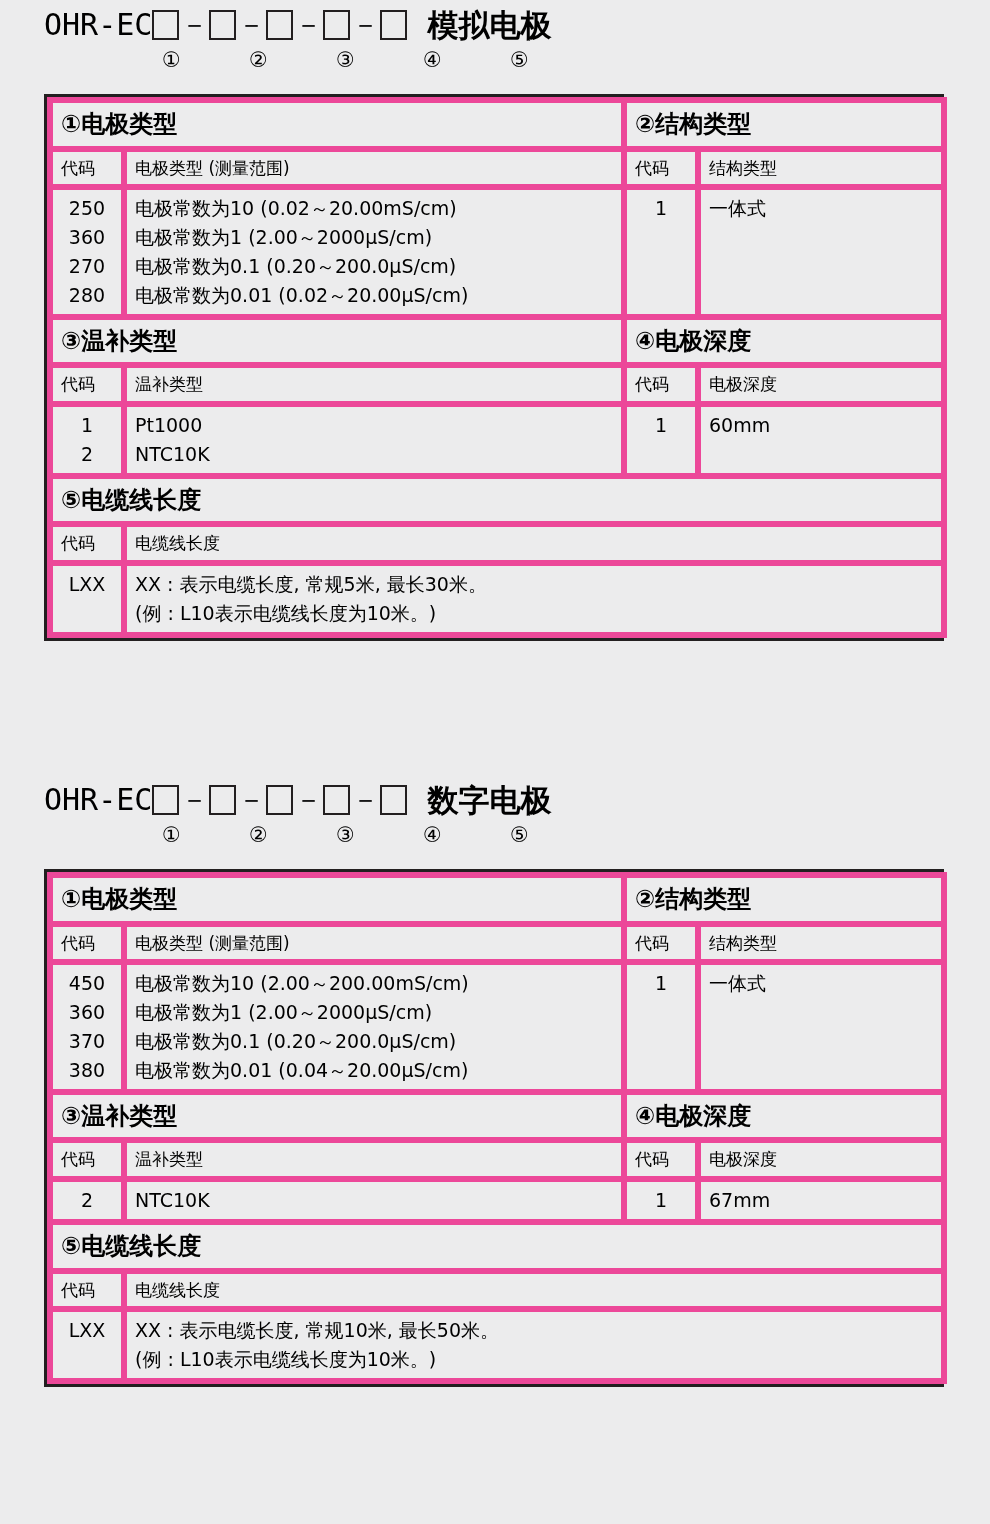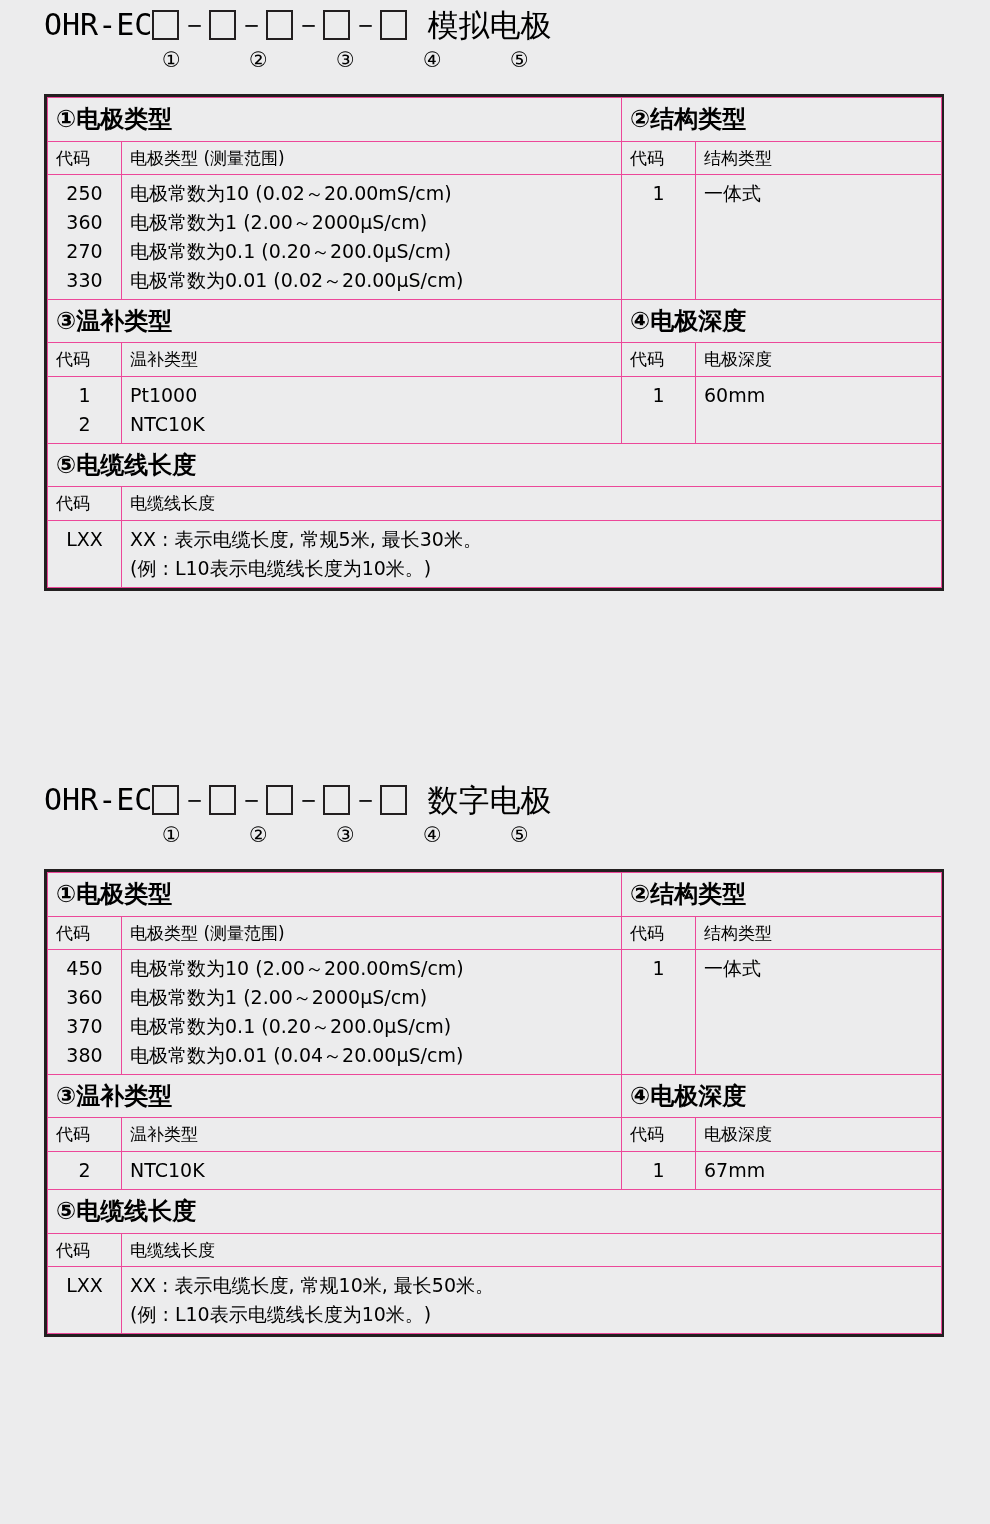--- a/index.html
+++ b/index.html
@@ -56,21 +56,21 @@
   .dash {
     display: inline-block;
     width: 30px;
     text-align: center;
     font-size: 28px;
     font-family: "DejaVu Sans Mono", "Liberation Mono", monospace;
     line-height: 1;
   }
   .model-title {
     font-size: 31px;
-    font-weight: normal;
+    font-weight: bold;
     margin-left: 20px;
     line-height: 1;
   }
   .circle-row {
     position: relative;
     height: 30px;
     margin-left: 44px;
   }
   .circle-num {
     position: absolute;
@@ -86,21 +86,21 @@
     border: 3px solid #231f20;
     box-sizing: border-box;
     background: #ececed;
   }
   table.grid {
     border-collapse: collapse;
     width: 100%;
     table-layout: fixed;
   }
   table.grid td {
-    border: 1px solid #ec4899;
+    border: 6px solid #ec4899;
     padding: 0;
     vertical-align: top;
     background: #ececed;
   }
   .secthead {
     font-size: 24px;
     font-weight: bold;
     padding: 7px 8px 7px 8px !important;
     line-height: 1.2;
     white-space: nowrap;
@@ -172,21 +172,21 @@
           <td class="colhead center">代码</td>
           <td class="colhead">电极类型 (测量范围)</td>
           <td class="colhead center">代码</td>
           <td class="colhead">结构类型</td>
         </tr>
         <tr>
           <td class="cell center">
             <span class="list-line">250</span>
             <span class="list-line">360</span>
             <span class="list-line">270</span>
-            <span class="list-line">330</span>
+            <span class="list-line">280</span>
           </td>
           <td class="cell">
             <span class="list-line">电极常数为10 (0.02～20.00mS/cm)</span>
             <span class="list-line">电极常数为1 (2.00～2000μS/cm)</span>
             <span class="list-line">电极常数为0.1 (0.20～200.0μS/cm)</span>
             <span class="list-line">电极常数为0.01 (0.02～20.00μS/cm)</span>
           </td>
           <td class="cell center">
             <span class="list-line">1</span>
           </td>

